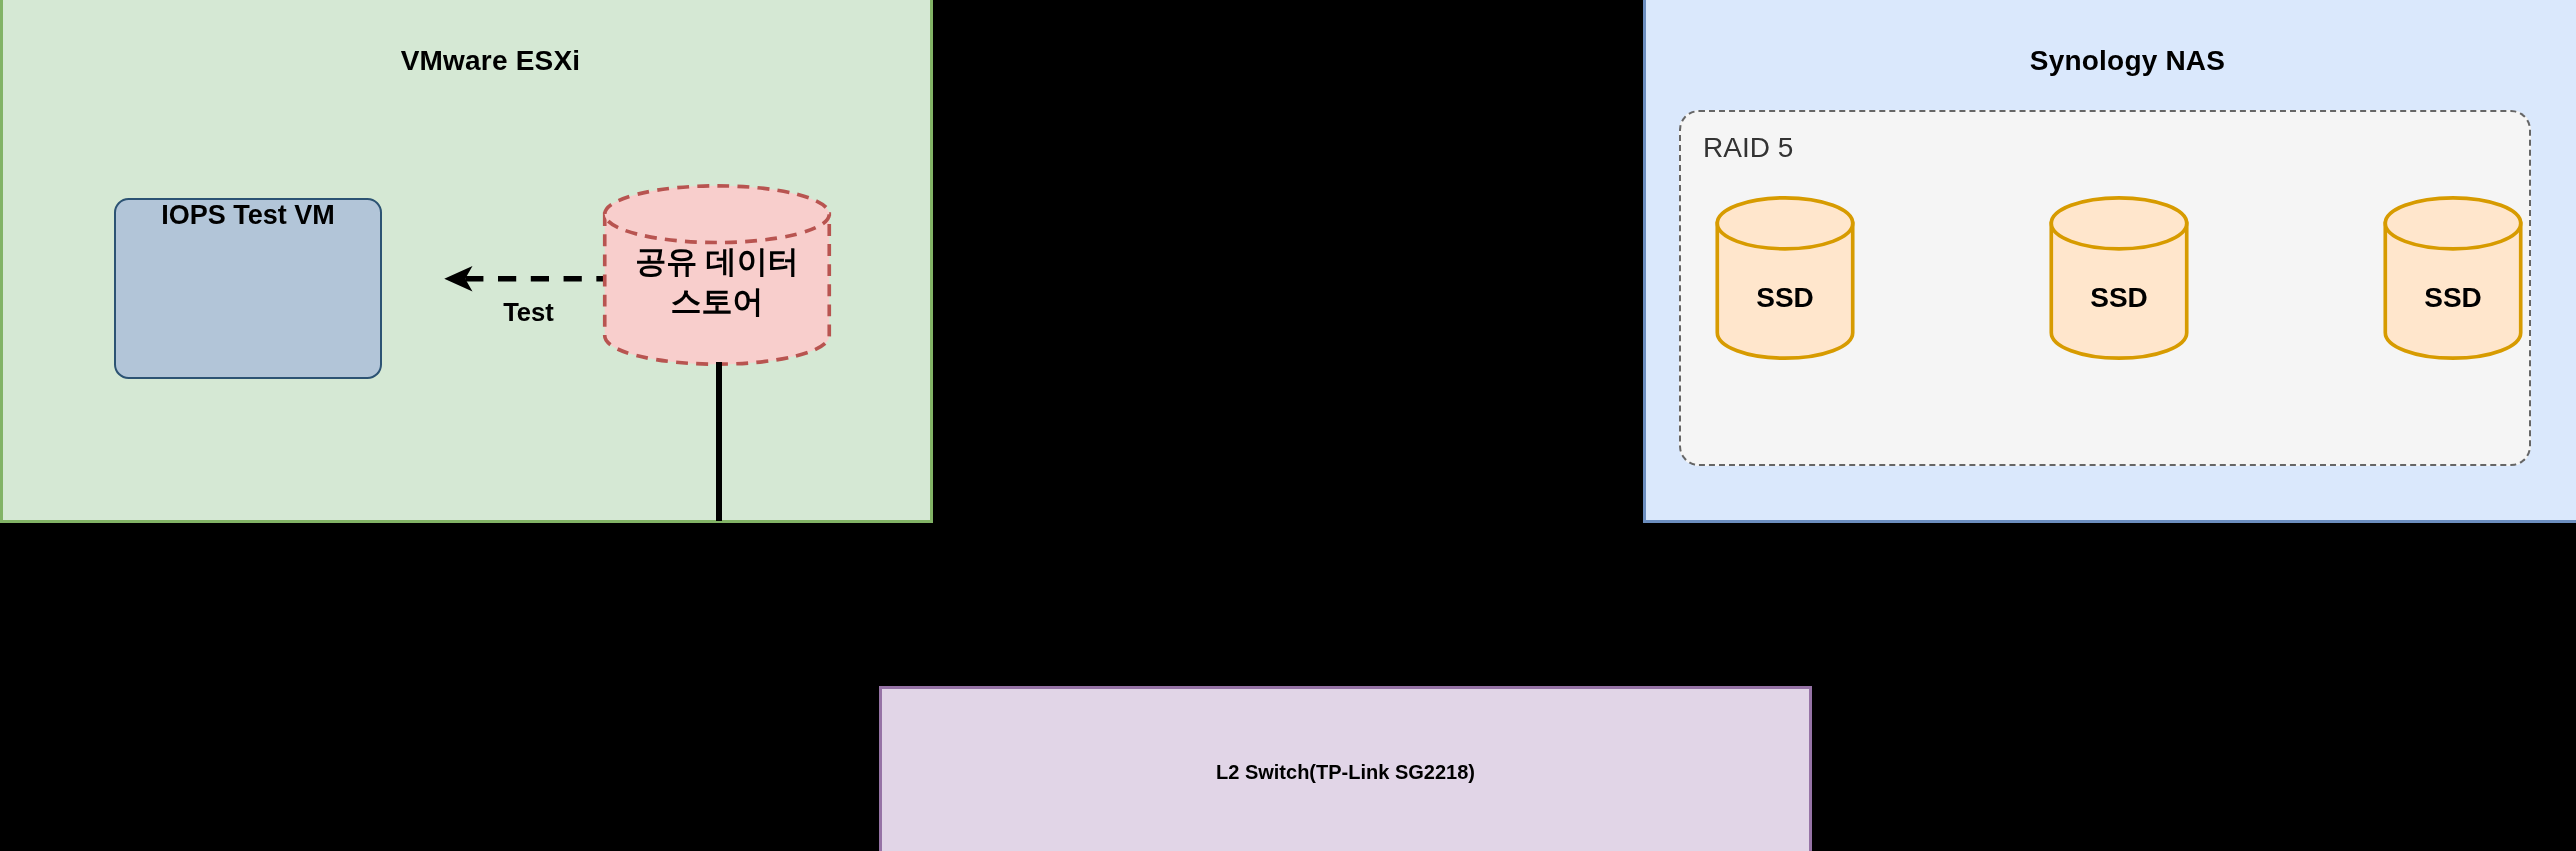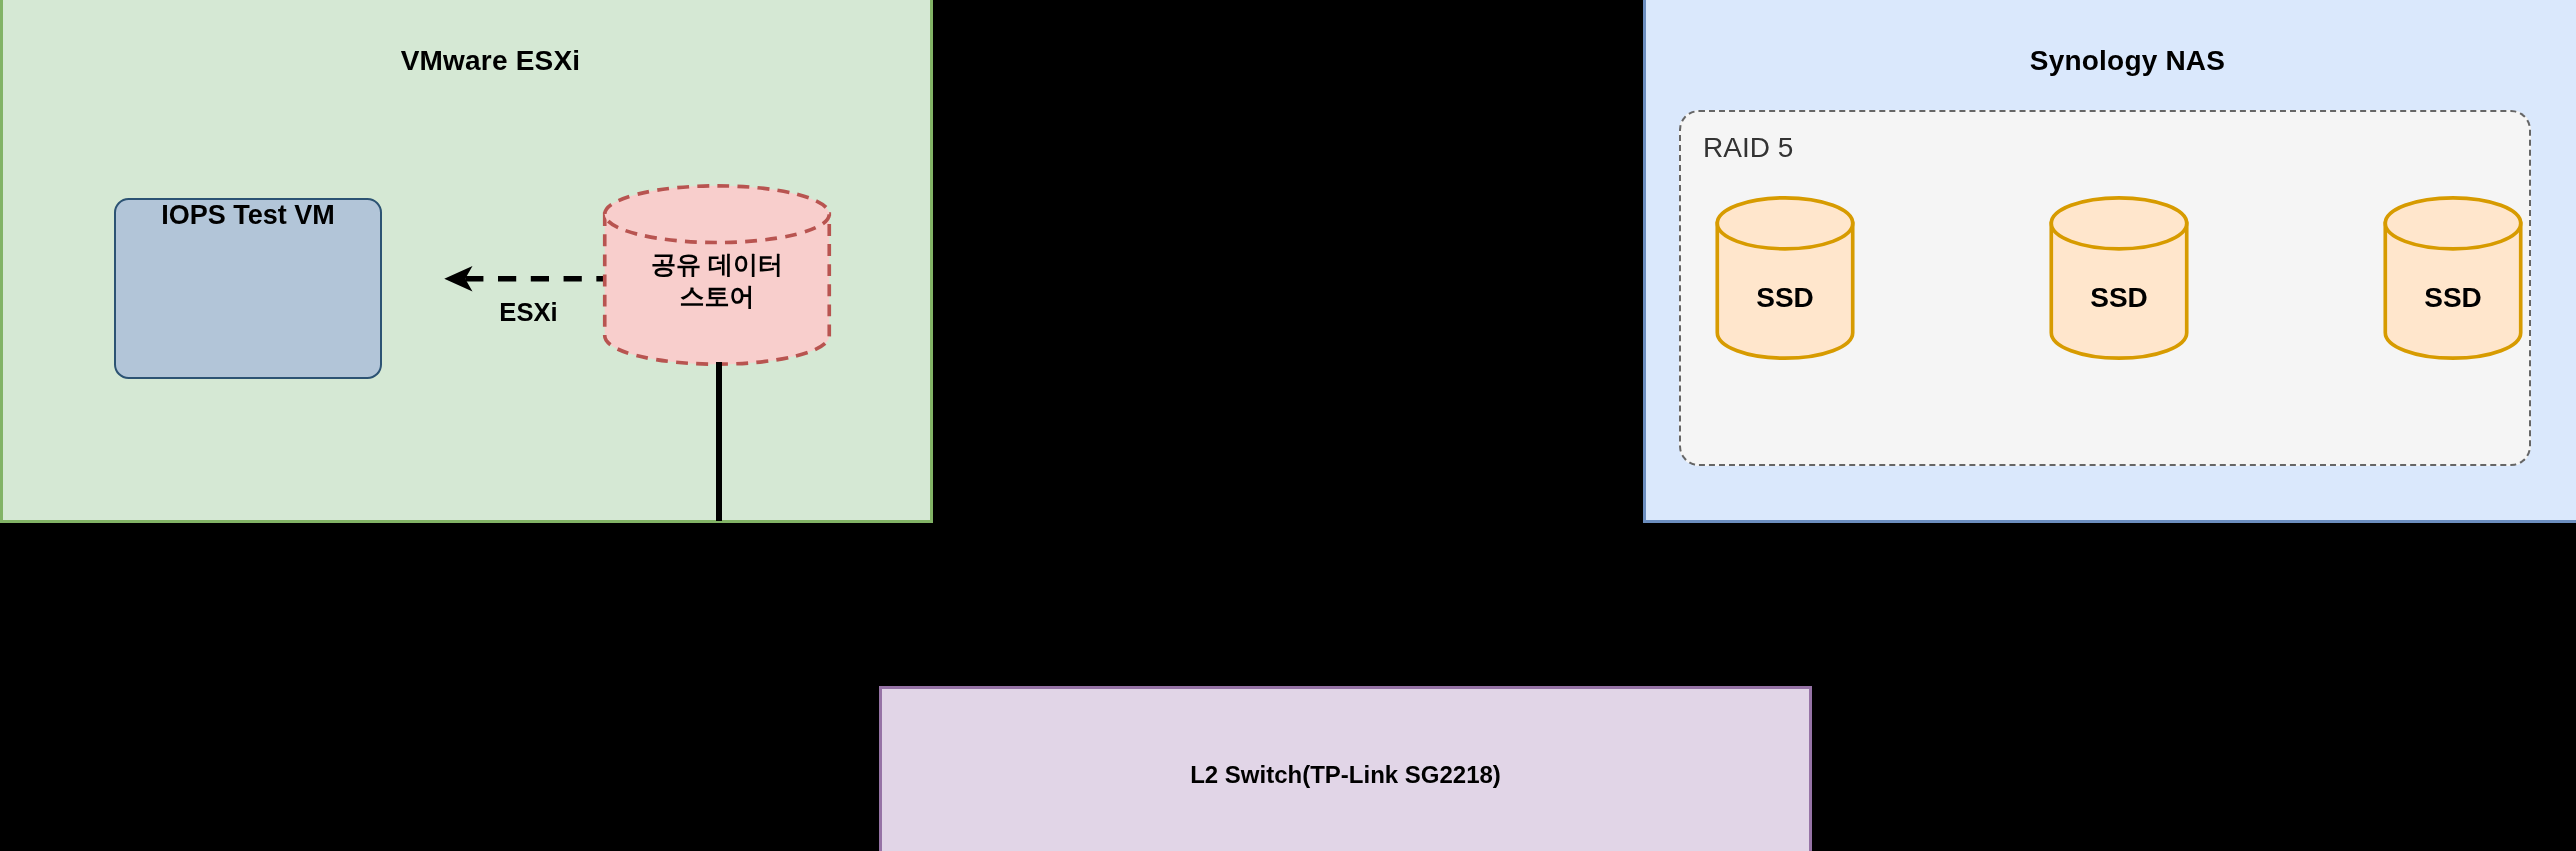--- a/index.html
+++ b/index.html
@@ -58,21 +58,21 @@
   }
   #esxi-title { top: 46px; padding-left: 48px; }
   #nas-title  { top: 46px; margin-left: 32px; }
 
   #switch-label {
     position: absolute;
     left: 0;
     right: 0;
     top: 72px;
     text-align: center;
-    font-size: 24px;
+    font-size: 20px;
     font-weight: bold;
     color: #000000;
   }
 
   
   #vm-node {
     position: absolute;
     left: 111px;
     top: 199px;
     width: 268px;
@@ -108,21 +108,21 @@
     height: 100%;
     overflow: visible;
   }
   #datastore-label {
     position: absolute;
     left: 0;
     right: 0;
     top: 50%;
     transform: translateY(-42%);
     text-align: center;
-    font-size: 25px;
+    font-size: 31px;
     font-weight: bold;
     line-height: 1.28;
     color: #000000;
     white-space: pre-line;
   }
 
   
   #mount-connector {
     position: absolute;
     left: 429px;
@@ -223,21 +223,21 @@
     <div id="vm-node">
       <div id="vm-label">IOPS Test VM</div>
     </div>
 
     <div id="mount-connector">
       <svg width="183" height="51" viewBox="0 0 200 56">
         <line x1="200" y1="26" x2="32" y2="26" stroke="#000000" stroke-width="6" stroke-dasharray="20 16" stroke-linecap="butt"></line>
         <path d="M 13 26 L 44 12 L 36 26 L 44 40 Z" fill="#000000"></path>
       </svg>
     </div>
-    <div id="mount-label">ESXi</div>
+    <div id="mount-label">Test</div>
 
     <div id="datastore-node">
       <svg class="cyl-svg" viewBox="0 0 252 199" preserveAspectRatio="none">
         <path d="M 3 33 L 3 166 A 123 31 0 0 0 249 166 L 249 33 Z" fill="#f8cecc" stroke="#b85450" stroke-width="4" stroke-dasharray="13 9"></path>
         <ellipse cx="126" cy="33" rx="123" ry="31" fill="#f8cecc" stroke="#b85450" stroke-width="4" stroke-dasharray="13 9"></ellipse>
       </svg>
       <div id="datastore-label">공유 데이터
 스토어</div>
     </div>
 

